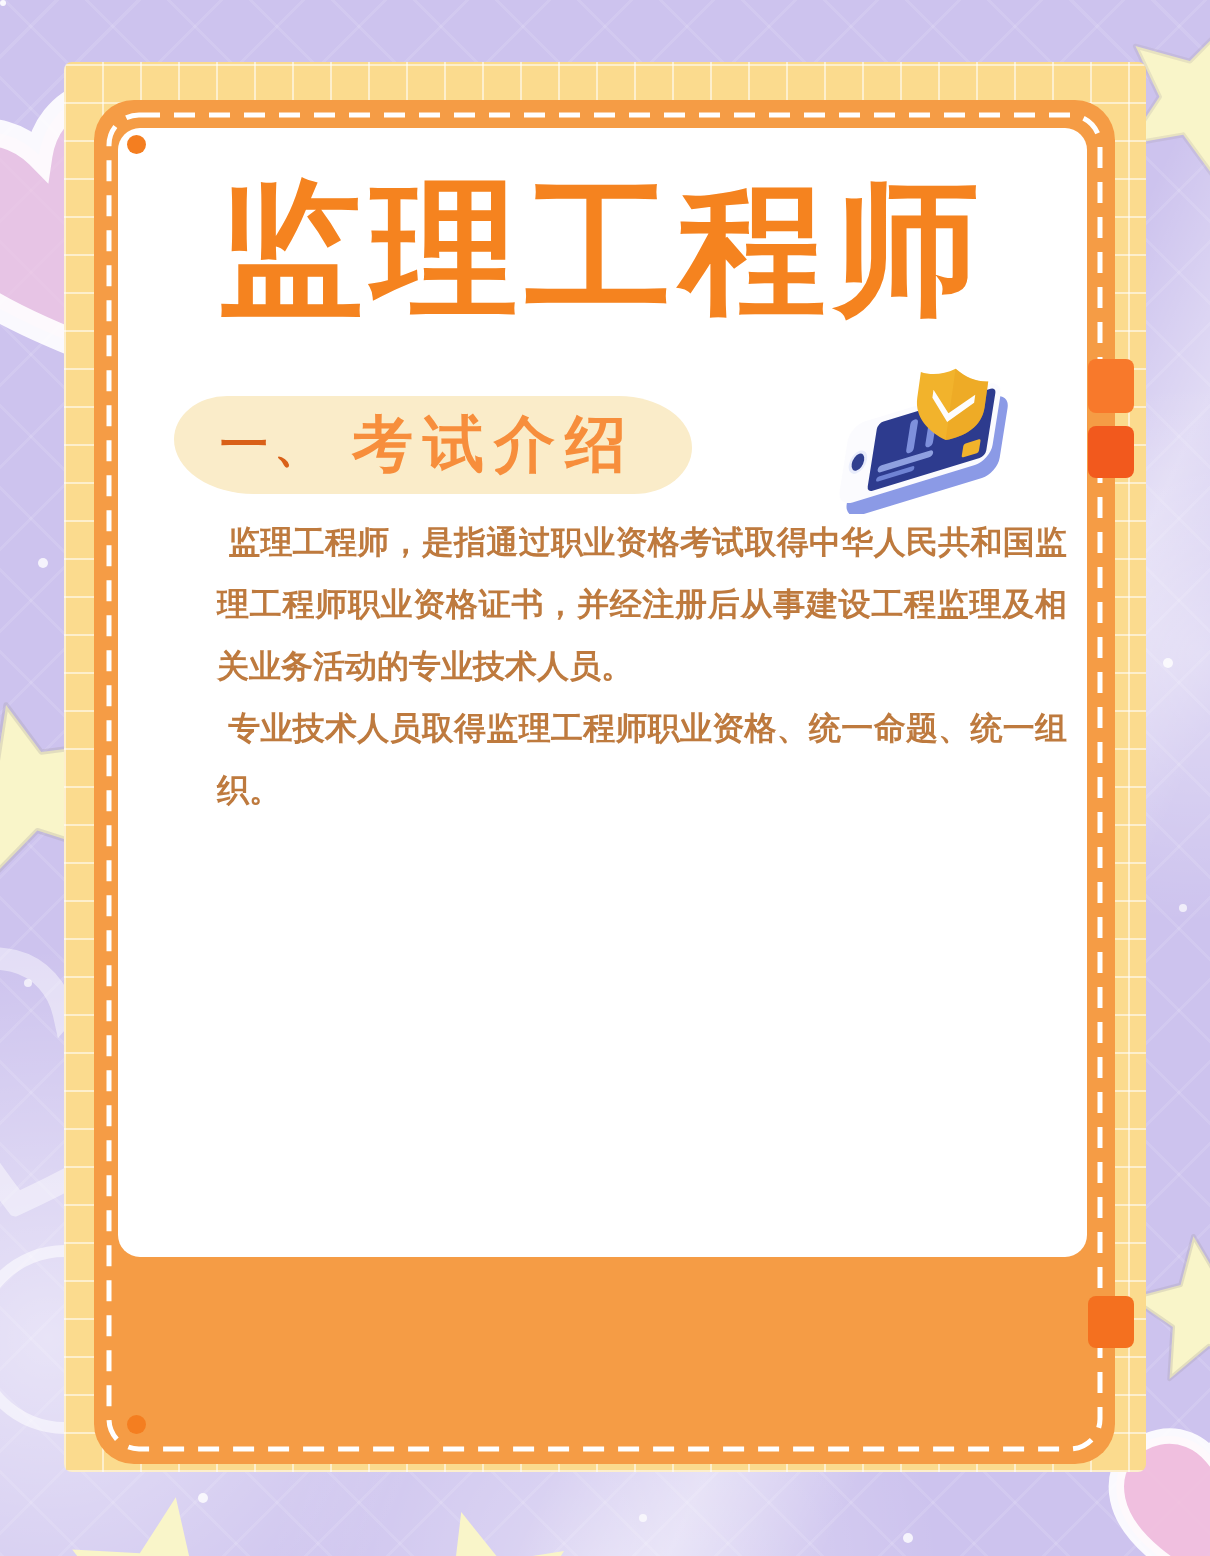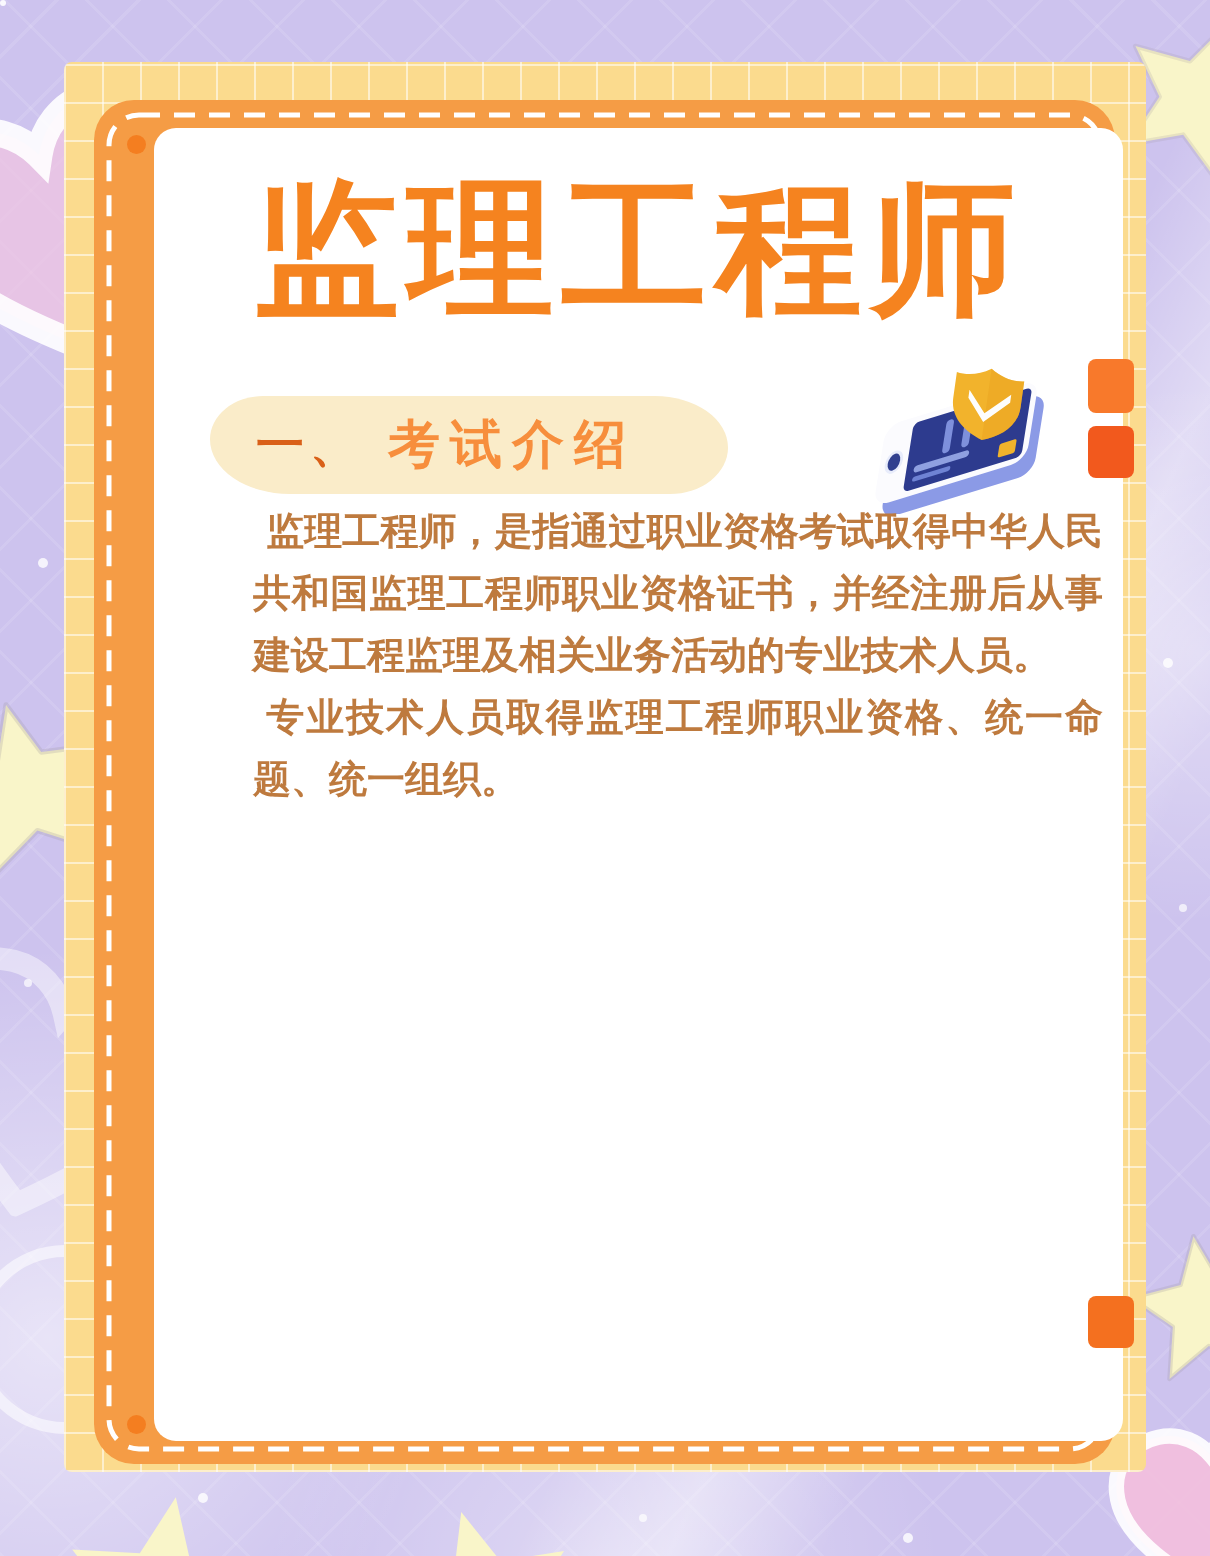--- a/index.html
+++ b/index.html
@@ -27,41 +27,41 @@
   .ring{position:absolute;z-index:1;border-radius:50%;border:12px solid rgba(255,255,255,0.55);}
   
   .band{position:absolute;z-index:2;left:64px;top:62px;width:1082px;height:1410px;
     background-color:#FBDB8E;border-radius:8px;
     background-image:
       repeating-linear-gradient(0deg, rgba(255,255,255,0.55) 0 2px, rgba(255,255,255,0) 2px 38px),
       repeating-linear-gradient(90deg, rgba(255,255,255,0.55) 0 2px, rgba(255,255,255,0) 2px 38px);}
   .ocard{position:absolute;z-index:3;left:94px;top:100px;width:1021px;height:1364px;
     background:#F59C45;border-radius:40px;}
   .dash-svg{position:absolute;left:0;top:0;}
-  .wcard{position:absolute;z-index:4;left:118px;top:128px;width:969px;height:1313px;
-    background:#FFFFFF;border-radius:22px;margin-left:36px;}
+  .wcard{position:absolute;z-index:4;left:118px;top:128px;width:969px;height:1129px;
+    background:#FFFFFF;border-radius:22px;}
   .dot{position:absolute;z-index:5;width:19px;height:19px;border-radius:50%;background:#F47E20;}
   .tab{position:absolute;z-index:5;width:46px;border-radius:8px;}
   .tab1{left:1088px;top:359px;height:54px;background:#F8792B;}
   .tab2{left:1088px;top:426px;height:52px;background:#F2591D;}
   .tab3{left:1088px;top:1296px;height:52px;background:#F4701F;}
   
   .title{position:absolute;top:48px;left:0;width:100%;text-align:center;
     font-weight:900;font-size:146px;line-height:1;color:#F5831F;letter-spacing:8px;
     font-family:"Liberation Sans",sans-serif;}
   .blob{position:absolute;left:56px;top:268px;width:518px;height:98px;background:#FAECC9;
     border-radius:64px 88px 70px 96px / 52px 62px 56px 66px;
     display:flex;align-items:center;box-sizing:border-box;padding-left:46px;}
   .sec-num{font-weight:900;font-size:48px;color:#D96018;letter-spacing:6px;margin-right:24px;
     font-family:"Liberation Sans",sans-serif;}
-  .sec-label{font-weight:900;font-size:52px;color:#F78E3C;letter-spacing:10px;
+  .sec-label{font-weight:900;font-size:61px;color:#F78E3C;letter-spacing:10px;
     font-family:"Liberation Sans",sans-serif;}
   .illus{position:absolute;left:718px;top:236px;width:210px;height:150px;}
-  .body-text{position:absolute;left:99px;top:372px;width:850px;
-    font-family:"Liberation Serif",serif;font-weight:700;font-size:38px;line-height:62px;
+  .body-text{position:absolute;left:99px;top:383px;width:850px;
+    font-family:"Liberation Serif",serif;font-weight:700;font-size:32px;line-height:62px;
     color:#BE7A3E;text-align:justify;}
   .body-text p{margin:0;text-indent:0.35em;}
 </style>
 </head>
 <body>
 
 <div class="stage">
 
   <div class="sparkles"></div>
 

